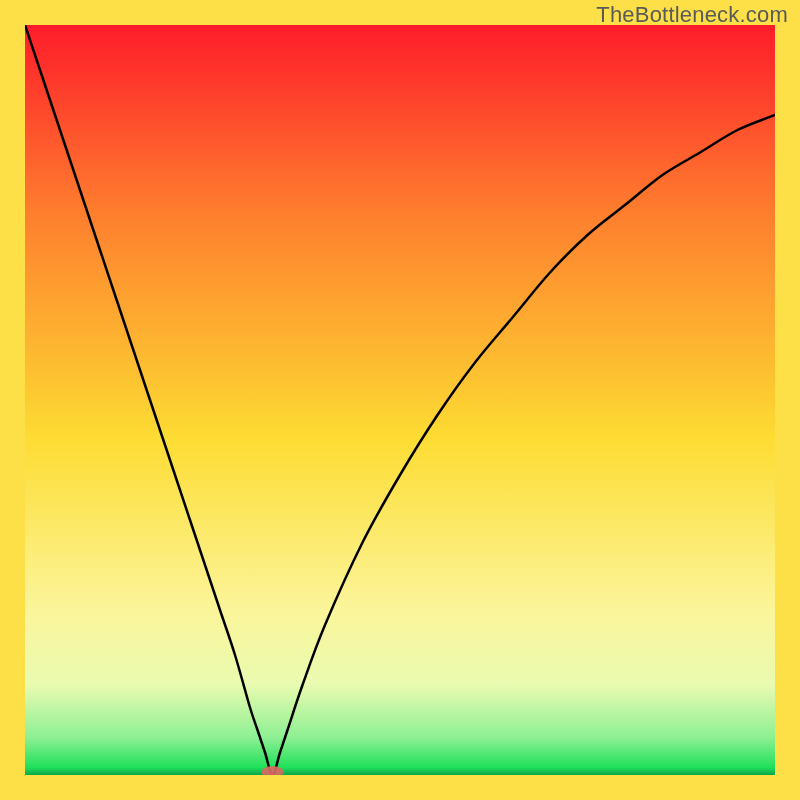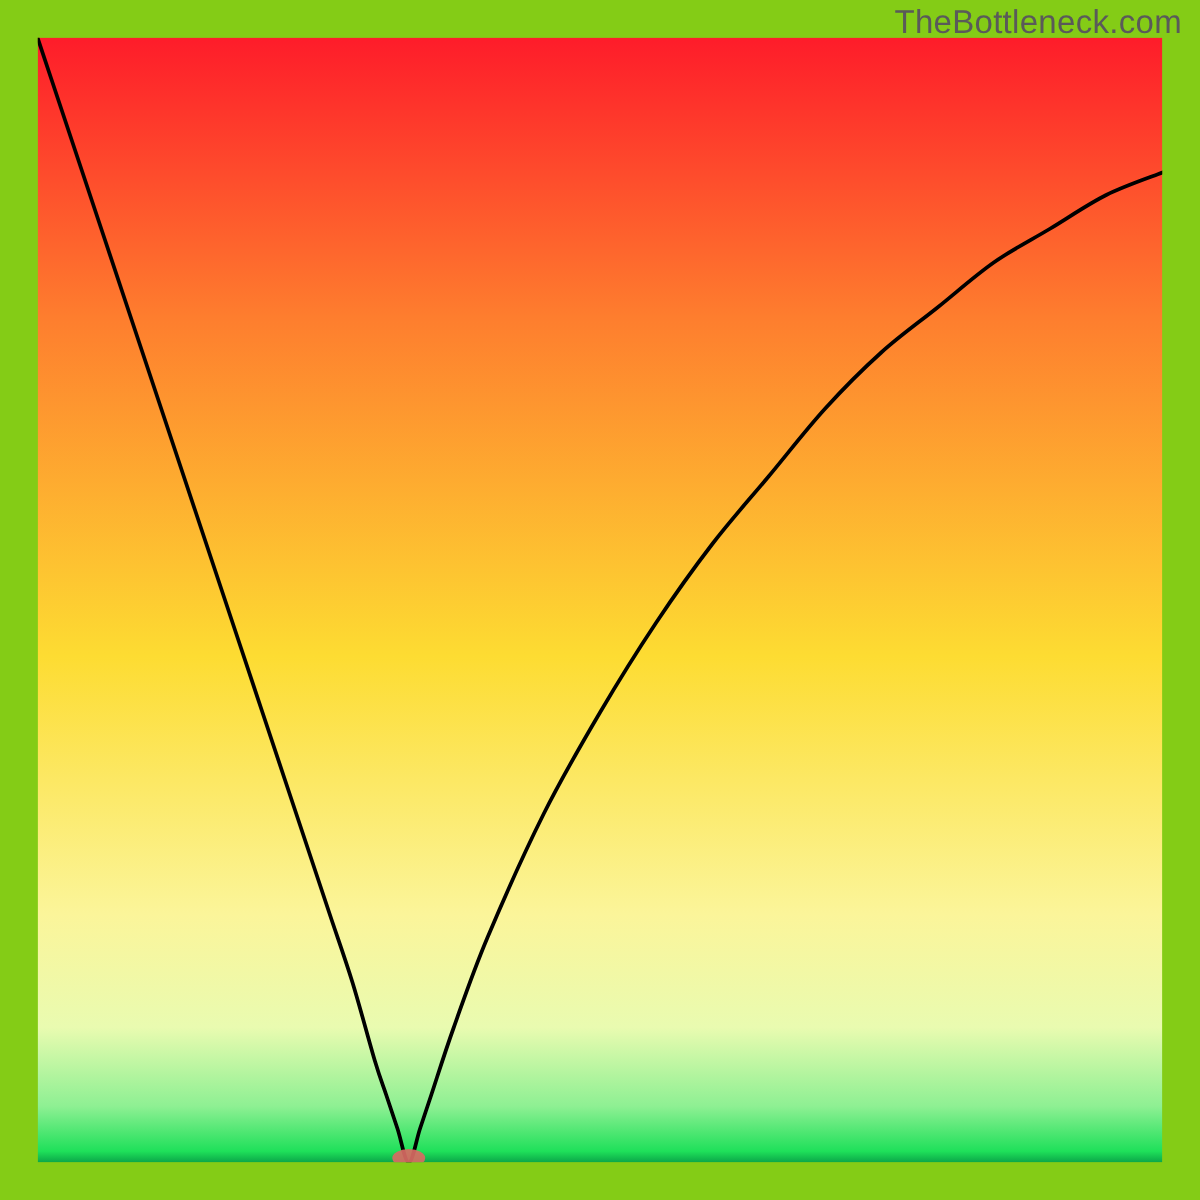--- a/index.html
+++ b/index.html
@@ -8,21 +8,21 @@
     width: 800px;
     height: 800px;
     background: #000;
     font-family: Arial, Helvetica, sans-serif;
     overflow: hidden;
   }
   .outer {
     position: relative;
     width: 800px;
     height: 800px;
-    background: #84cc16;
+    background: #fde047;
   }
   .plot-area {
     position: absolute;
     left: 25px;
     top: 25px;
     width: 750px;
     height: 750px;
     overflow: hidden;
   }
   .watermark {

